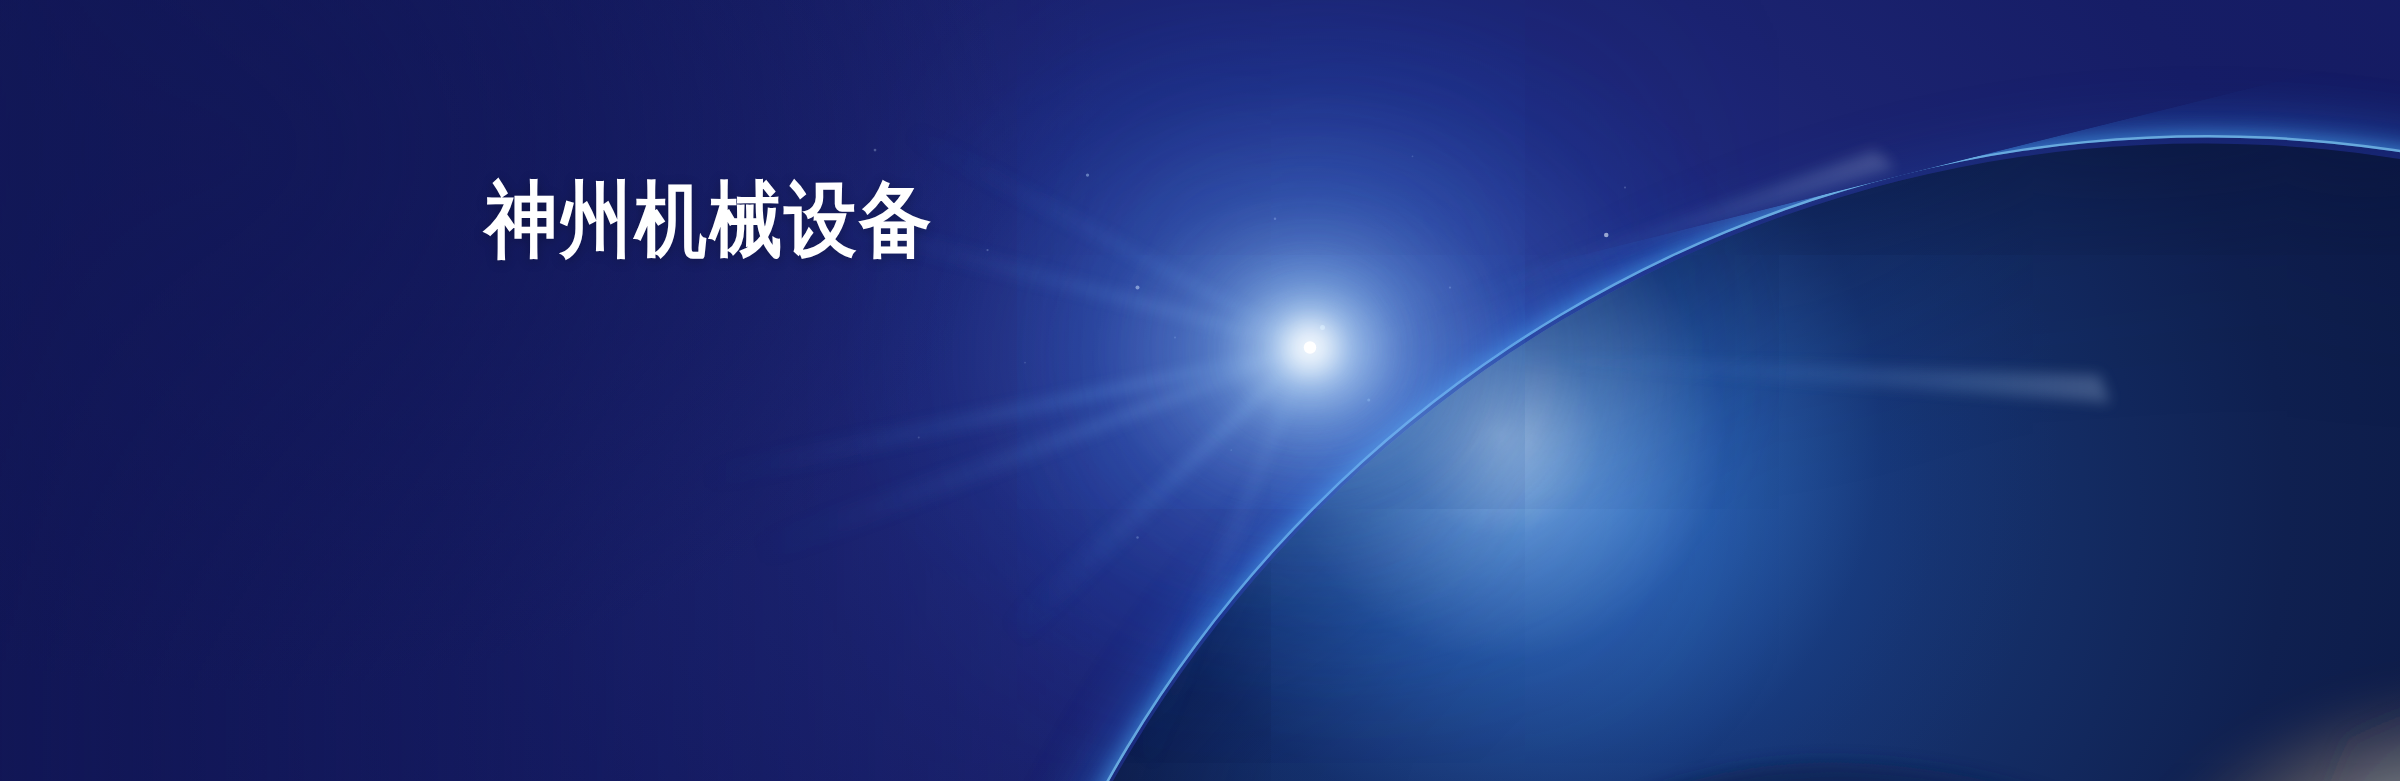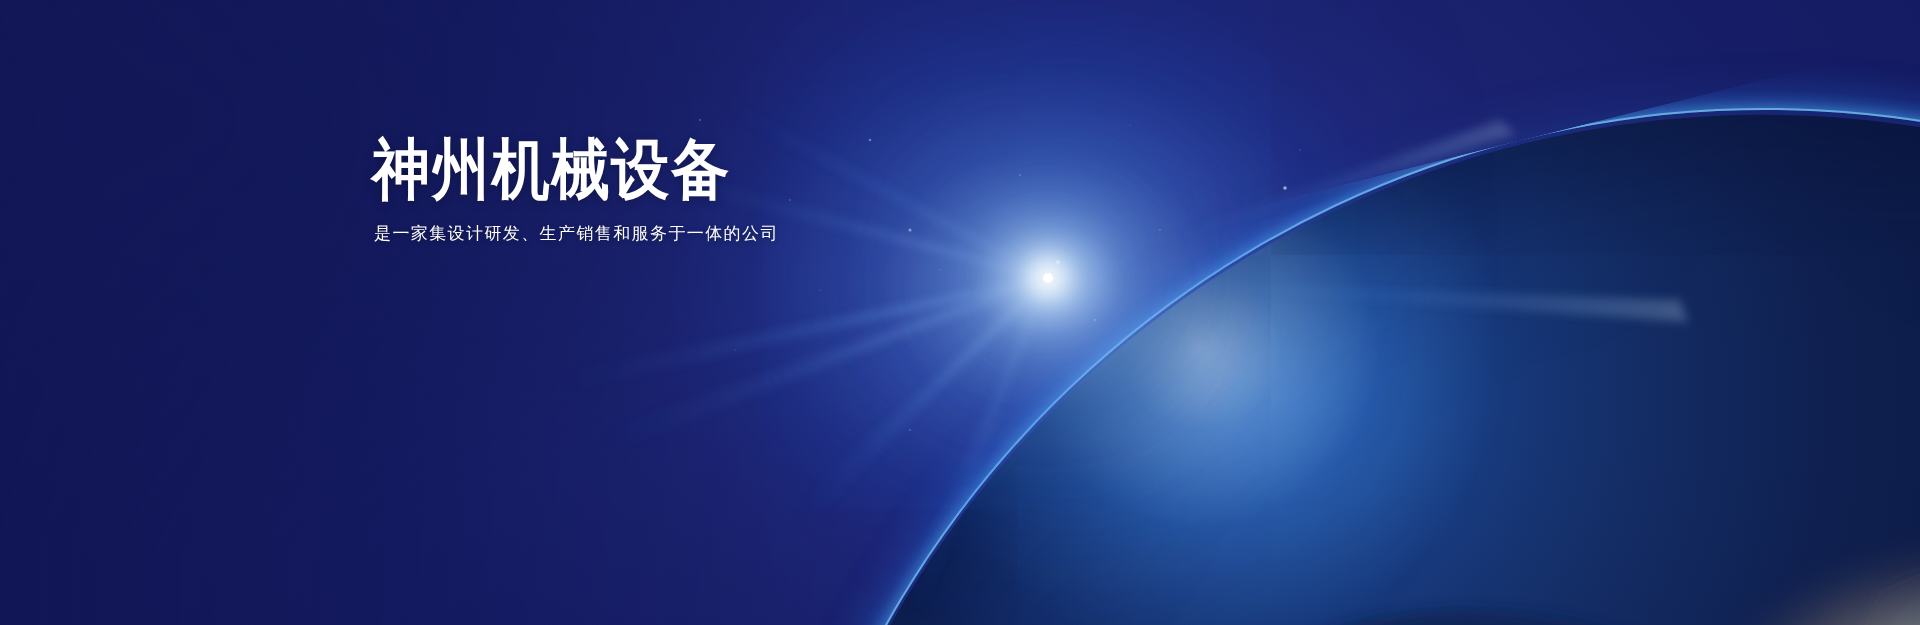--- a/index.html
+++ b/index.html
@@ -131,24 +131,23 @@
       rgba(110,180,255,.14) 32%,
       rgba(50,120,230,.05) 55%,
       rgba(30,70,190,0) 75%);
     filter: blur(2px);
   }
   .rays { position: absolute; left: 0; top: 0; width: 1920px; height: 625px; }
 
   
   .copy {
     position: absolute;
-    left: 372px;
+    left: 388px;
     top: 140px;
     z-index: 40;
-    font-family: Liberation Mono, monospace;
   }
   .title {
     margin: 0;
     font-size: 66px;
     line-height: 70px;
     font-weight: 700;
     color: #ffffff;
     letter-spacing: 2px;
     transform: scaleX(.88);
     transform-origin: left center;
@@ -449,16 +448,15 @@
     </g>
   </svg>
 
   <div class="sun-halo"></div>
   <div class="sun-core"></div>
 
   <div class="space-vignette"></div>
 
   <div class="copy">
     <h1 class="title">神州机械设备</h1>
-    <p class="subtitle">是一家集设计研发、生产销售和服务于一体的公司</p>
   </div>
 
 </div>
 
 </body></html>

